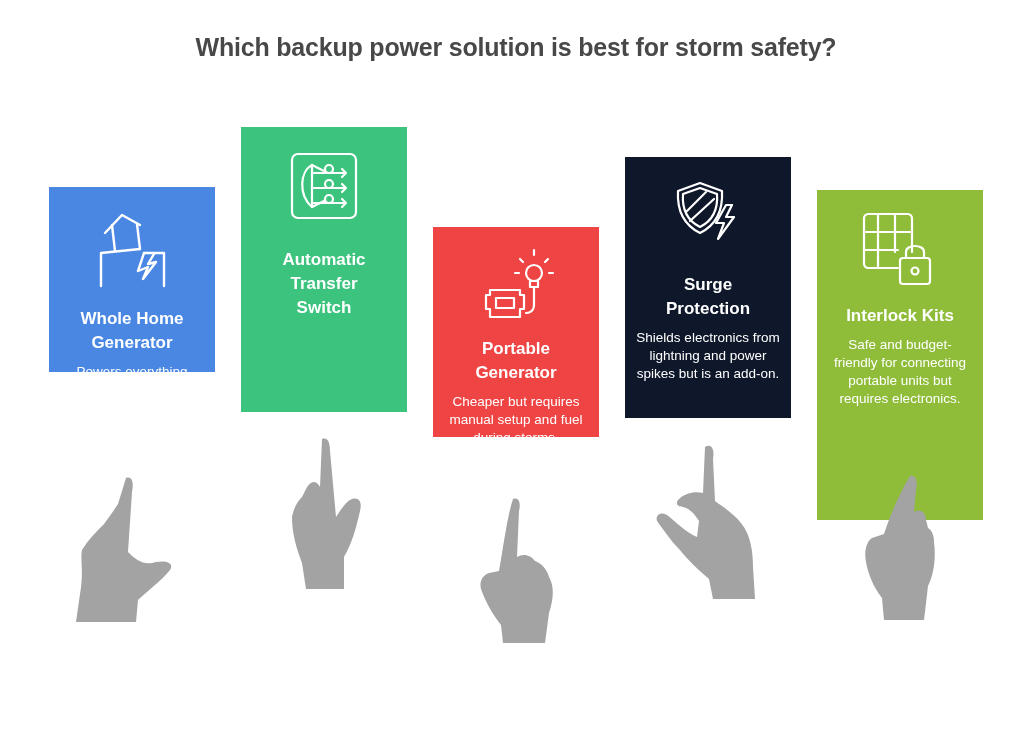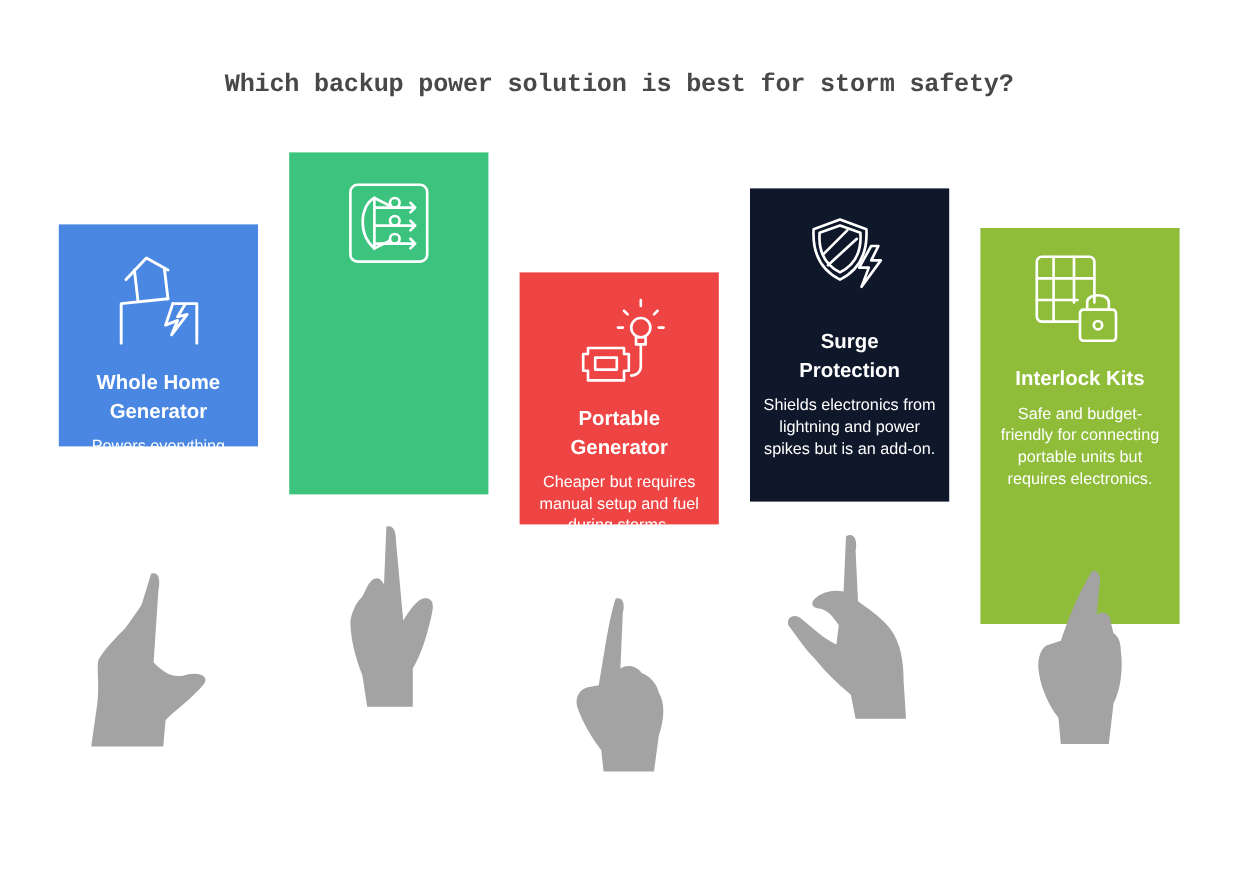--- a/index.html
+++ b/index.html
@@ -1,22 +1,22 @@
 <!DOCTYPE html>
 <html><head>
 <meta charset="utf-8">
 <style>
   html, body { margin: 0; padding: 0; }
   body {
     width: 1032px; height: 738px; background: #ffffff; position: relative; overflow: hidden;
     font-family: "Liberation Sans", "DejaVu Sans", sans-serif;
   }
   .title {
-    position: absolute; left: 0; top: 60px; width: 1032px; text-align: center;
-    font-size: 21px; font-weight: bold; color: #484848; letter-spacing: -0.2px; font-family: Liberation Mono, monospace;
+    position: absolute; left: 0; top: 33px; width: 1032px; text-align: center;
+    font-size: 25px; font-weight: bold; color: #484848; letter-spacing: -0.2px;
   }
   .card {
     position: absolute; width: 166px; box-sizing: border-box; color: #ffffff; text-align: center;
     padding: 0 10px;
   }
   .card .icon { display: block; margin: 0 auto; }
   .card .heading {
     font-size: 17px; font-weight: bold; line-height: 24px; margin: 0; padding: 0;
   }
   .card .desc {
@@ -51,20 +51,21 @@
     <path d="M24 14 L36 20"></path>
     <path d="M24 56 L36 50"></path>
     <circle cx="41" cy="18" r="4"></circle>
     <circle cx="41" cy="33" r="4"></circle>
     <circle cx="41" cy="48" r="4"></circle>
     <path d="M24 22 H58 M54 18 L58 22 L54 26"></path>
     <path d="M24 37 H58 M54 33 L58 37 L54 41"></path>
     <path d="M24 52 H58 M54 48 L58 52 L54 56"></path>
   </svg>
   <div style="height:27px"></div>
+  <div class="heading" style="padding:0 18px;">Automatic Transfer Switch</div>
 </div>
 
 <div class="card" style="left:433px; top:227px; height:210px; background:#ef4444; padding-top:20px;">
   <svg class="icon" width="80" height="78" viewBox="0 0 80 78" fill="none" stroke="#fff" stroke-width="2.2" stroke-linejoin="round" stroke-linecap="round">
     <path d="M58 3 V8"></path>
     <path d="M44 12 L47 15"></path>
     <path d="M72 12 L69 15"></path>
     <path d="M39 26 H43"></path>
     <path d="M73 26 H77"></path>
     <circle cx="58" cy="26" r="8"></circle>

